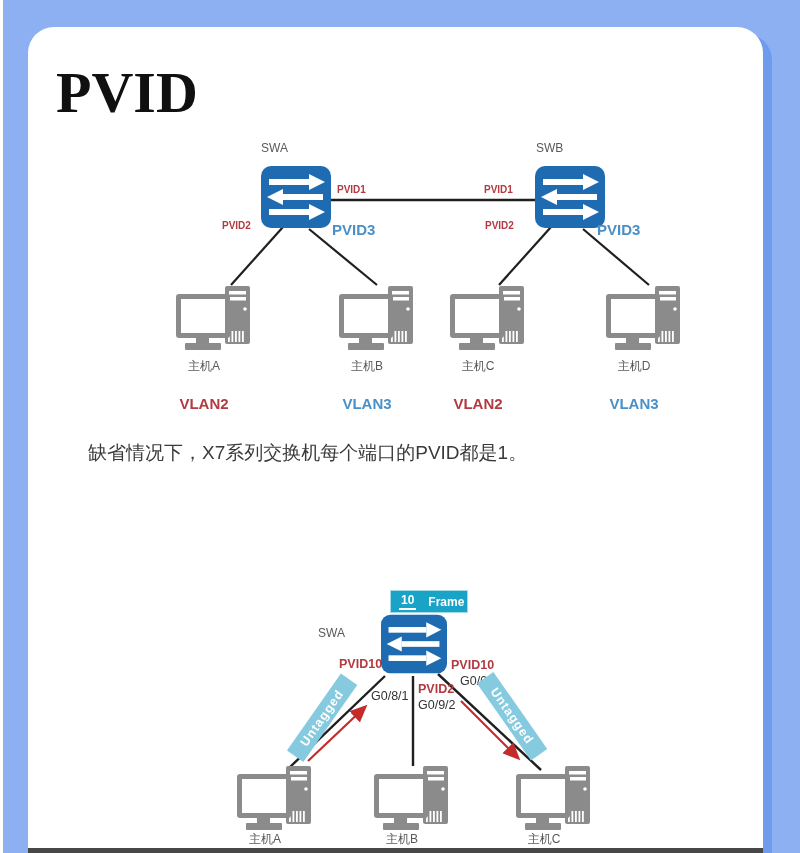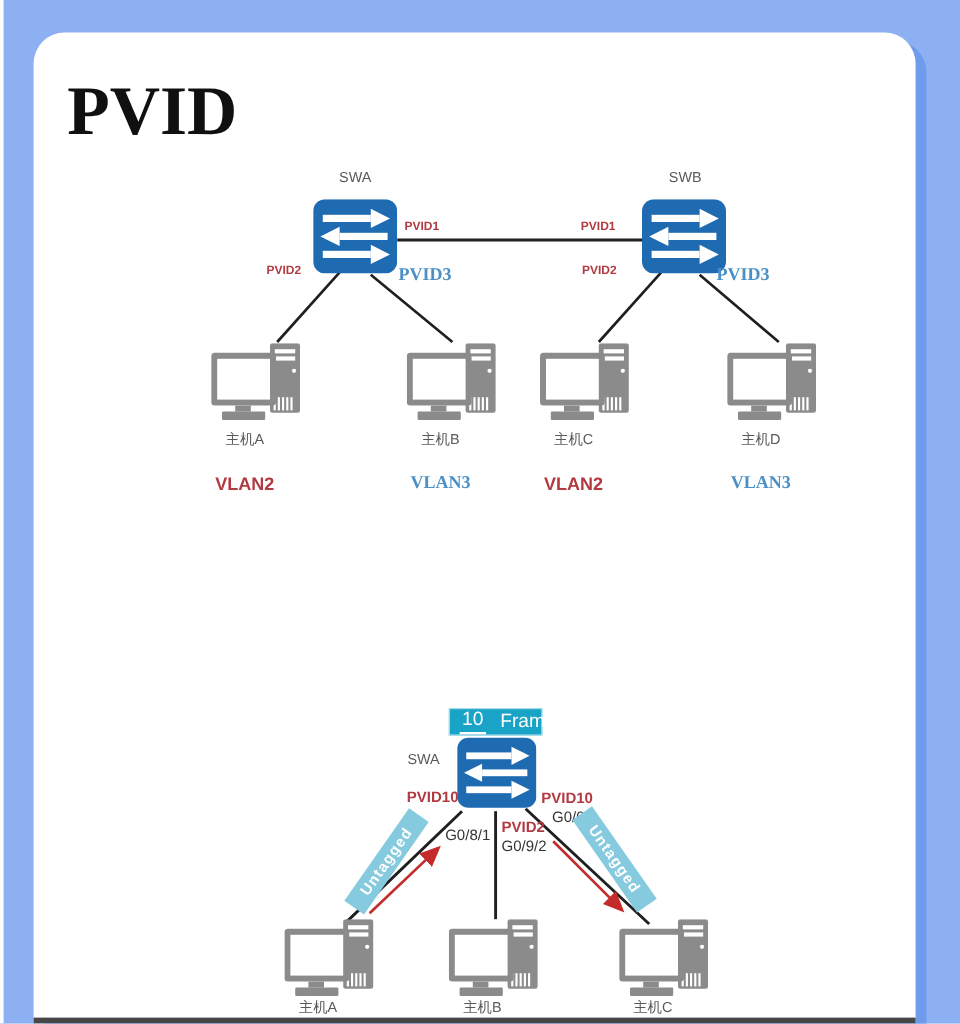--- a/index.html
+++ b/index.html
@@ -16,33 +16,33 @@
         border-radius:26px 26px 0 0;box-shadow:9px 7px 0 var(--shadow);}
   .h-serif{position:absolute;margin:0;font-family:"Liberation Serif","DejaVu Serif",serif;
         font-weight:700;color:#101010;line-height:1;}
   #heading1{left:56px;top:64px;font-size:58px;}
   #heading2{left:58px;top:506px;font-size:46px;}
   .para-line{position:absolute;left:88px;font-size:19px;color:var(--text);white-space:nowrap;}
   #para1{top:403px;}
   #para2{top:440px;}
   #overlay{position:absolute;left:0;top:0;width:800px;height:853px;pointer-events:none;}
   .lbl{position:absolute;white-space:nowrap;line-height:1.15;}
-  .dev-lbl{color:var(--label);font-size:12px;width:70px;text-align:center;}
+  .dev-lbl{color:var(--label);font-size:12px;width:70px;text-align:left;}
   .red-lbl{color:var(--red);font-weight:bold;font-size:10px;}
-  .blue-lbl{color:var(--blue);font-weight:bold;font-size:15px;font-family:Liberation Serif, serif;}
+  .blue-lbl{color:var(--blue);font-weight:bold;font-size:15px;}
   .sm{font-size:12.5px;}
   .port-lbl{color:#333;font-size:12.5px;}
   .host{position:absolute;width:80px;height:66px;}
   .host-name{color:var(--label);font-size:12px;width:80px;text-align:center;}
   .vlan-lbl{font-size:15px;font-weight:bold;width:80px;text-align:center;margin-top:16px;}
   .switch-svg{position:absolute;}
   .hg{fill:var(--hostgray);}
   .swbody{fill:var(--switch);}
-  .frame-box{position:absolute;left:374px;top:590px;width:78px;height:23px;background:var(--cyan);
-        color:#fff;font-size:16px;font-weight:normal;display:flex;align-items:center;
+  .frame-box{position:absolute;left:390px;top:590px;width:78px;height:23px;background:var(--cyan);
+        color:#fff;font-size:12px;font-weight:bold;display:flex;align-items:center;
         border:1px solid rgba(255,255,255,0.6);box-sizing:border-box;}
   .frame-tag{margin-left:8px;border-bottom:2px solid #fff;padding:0 2px 1px 2px;}
   .frame-word{margin-left:12px;}
   .untagged{position:absolute;background:var(--untagged);color:#fff;font-weight:bold;
         font-size:12.5px;padding:3px 14px;letter-spacing:1px;white-space:nowrap;}
   #untagged-left{left:322px;top:718px;transform:translate(-50%,-50%) rotate(-55deg);}
   #untagged-right{left:512px;top:716px;transform:translate(-50%,-50%) rotate(55deg);}
   #bottom-bar{position:absolute;left:28px;top:848px;width:735px;height:5px;background:var(--bottombar);}
 </style>
 </head>
@@ -171,20 +171,21 @@
   <div class="lbl host-name" style="left:164px;top:360px;">主机A</div>
   <div class="lbl host-name" style="left:327px;top:360px;">主机B</div>
   <div class="lbl host-name" style="left:438px;top:360px;">主机C</div>
   <div class="lbl host-name" style="left:594px;top:360px;">主机D</div>
 
   <div class="lbl vlan-lbl red-lbl" style="left:164px;top:379px;">VLAN2</div>
   <div class="lbl vlan-lbl blue-lbl" style="left:327px;top:379px;">VLAN3</div>
   <div class="lbl vlan-lbl red-lbl" style="left:438px;top:379px;">VLAN2</div>
   <div class="lbl vlan-lbl blue-lbl" style="left:594px;top:379px;">VLAN3</div>
 
+  <div id="para2" class="para-line">缺省情况下，X7系列交换机每个端口的PVID都是1。</div>
 
 
   <div class="frame-box">
     <span class="frame-tag">10</span>
     <span class="frame-word">Frame</span>
   </div>
 
   <div class="lbl dev-lbl" style="left:318px;top:627px;">SWA</div>
 
   <svg class="switch-svg" style="left:381px;top:613px;" width="66" height="62" viewBox="0 0 70 62">

